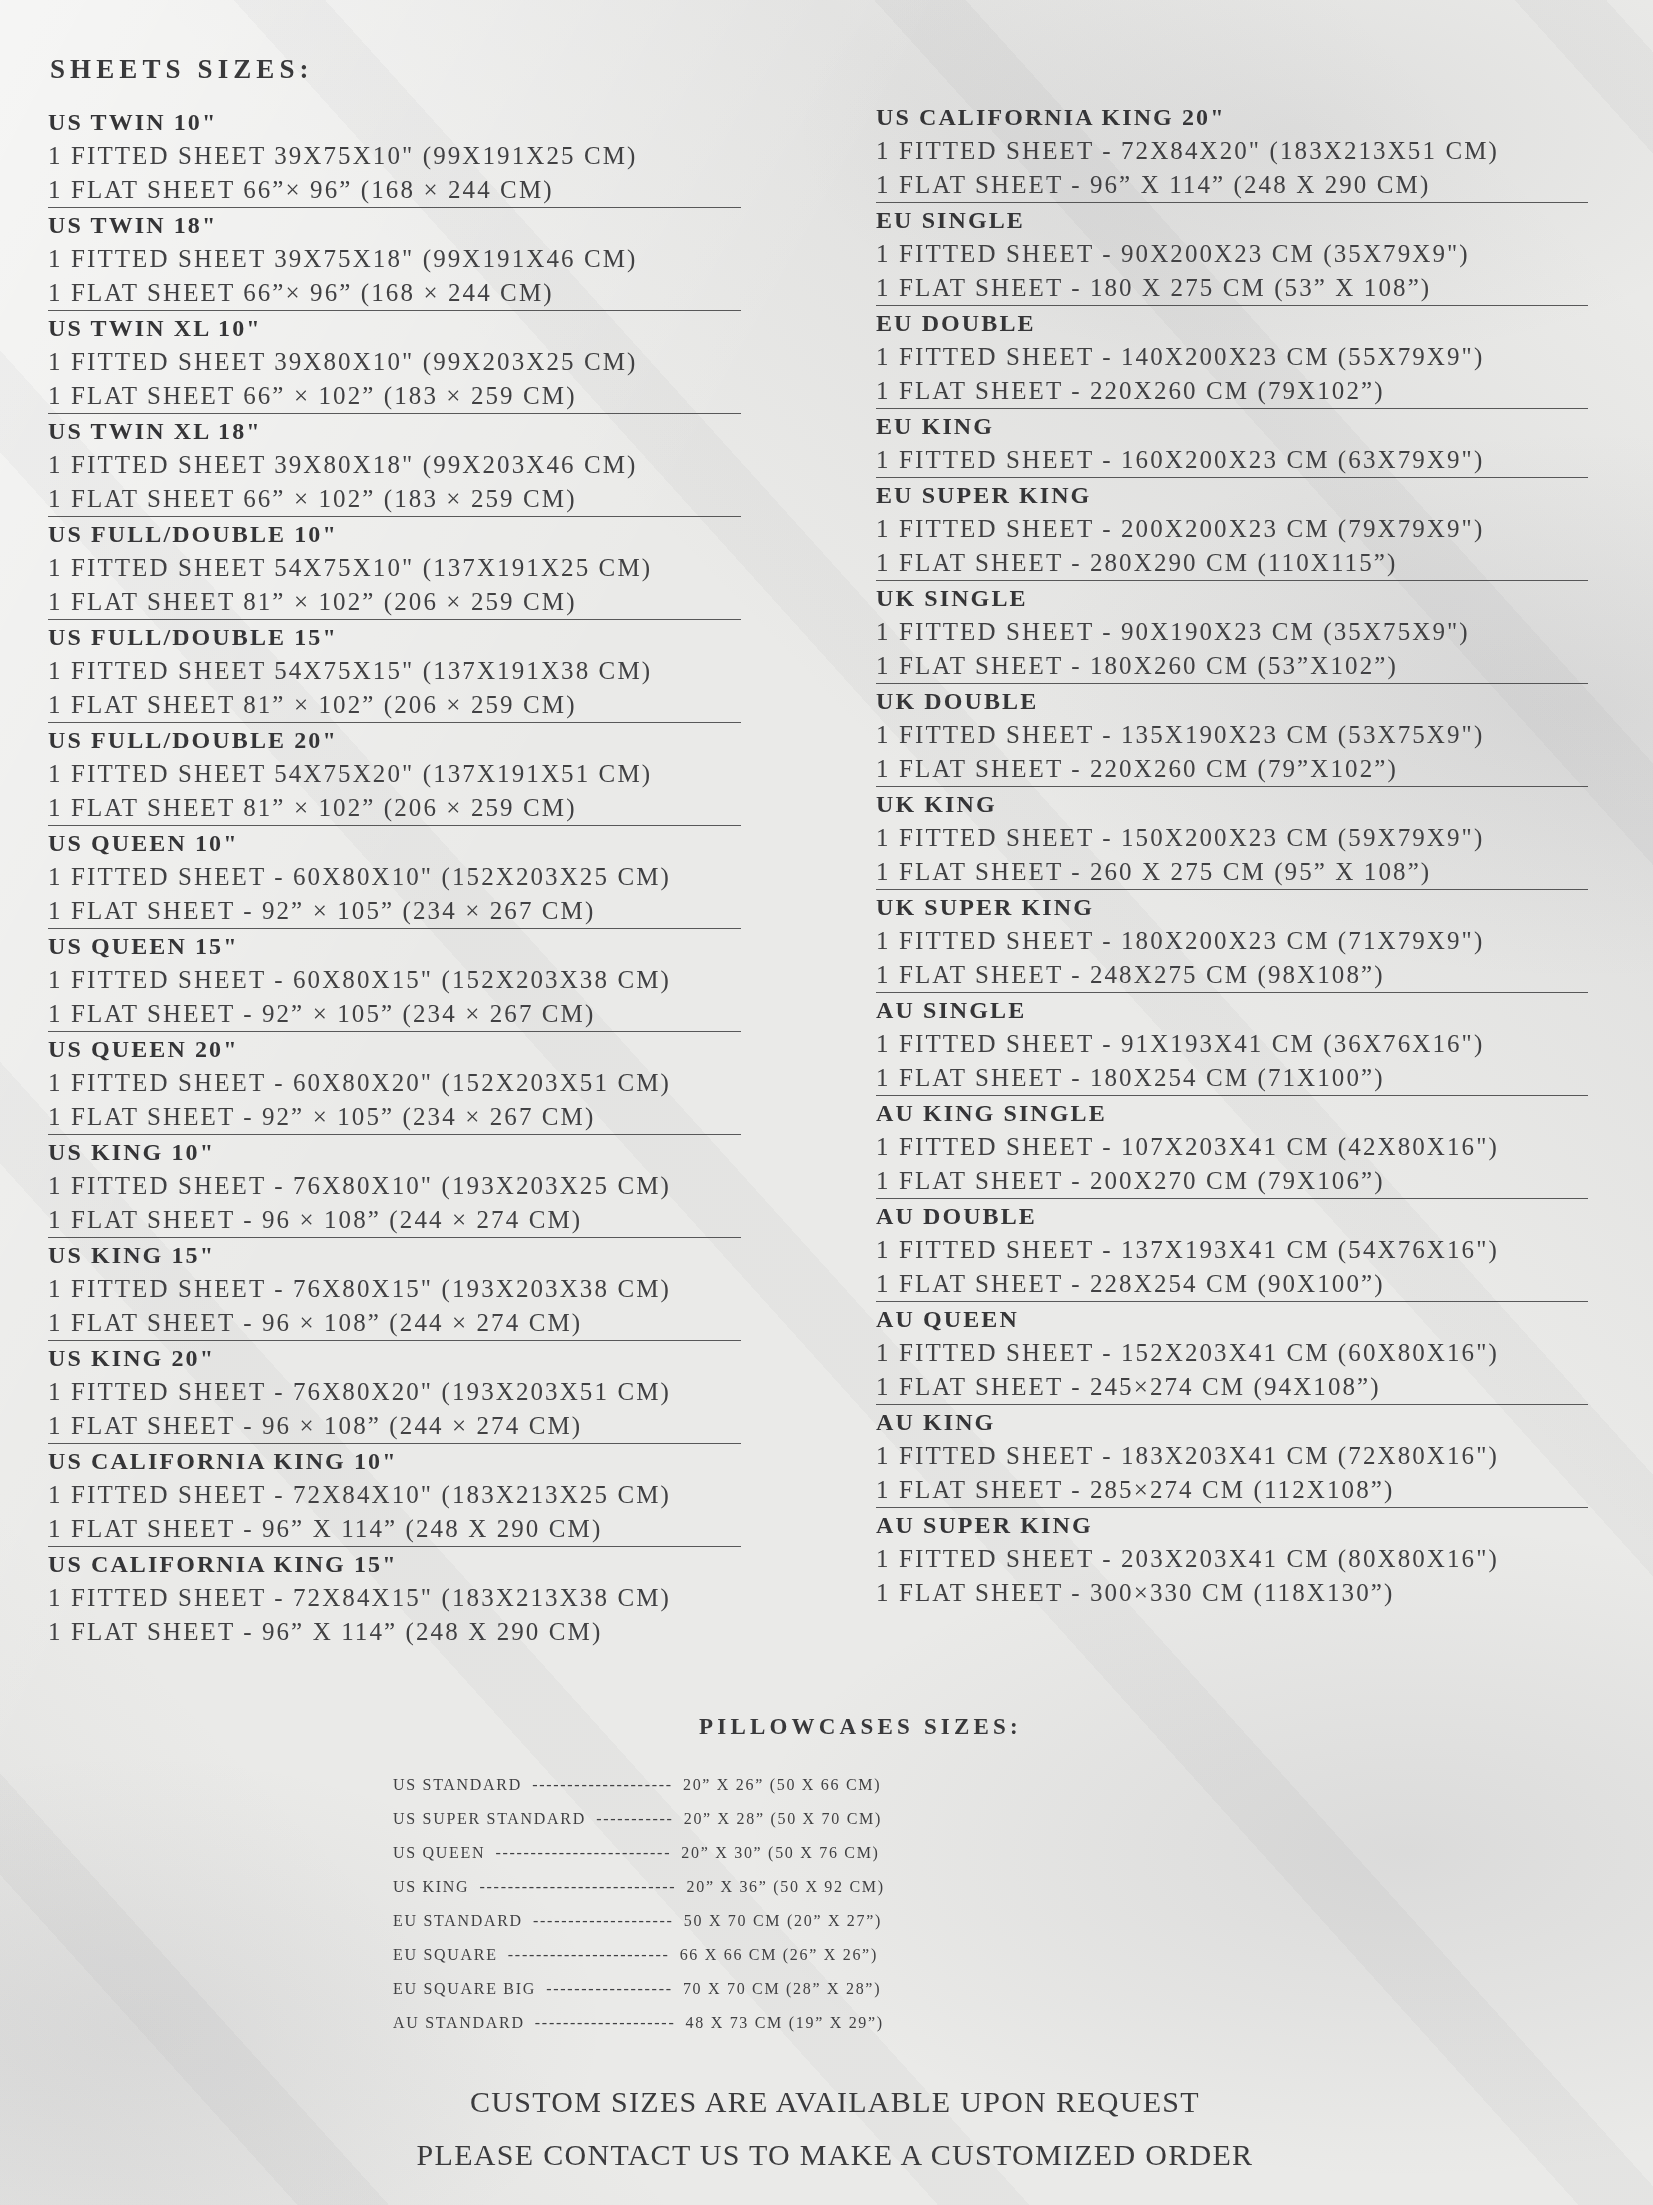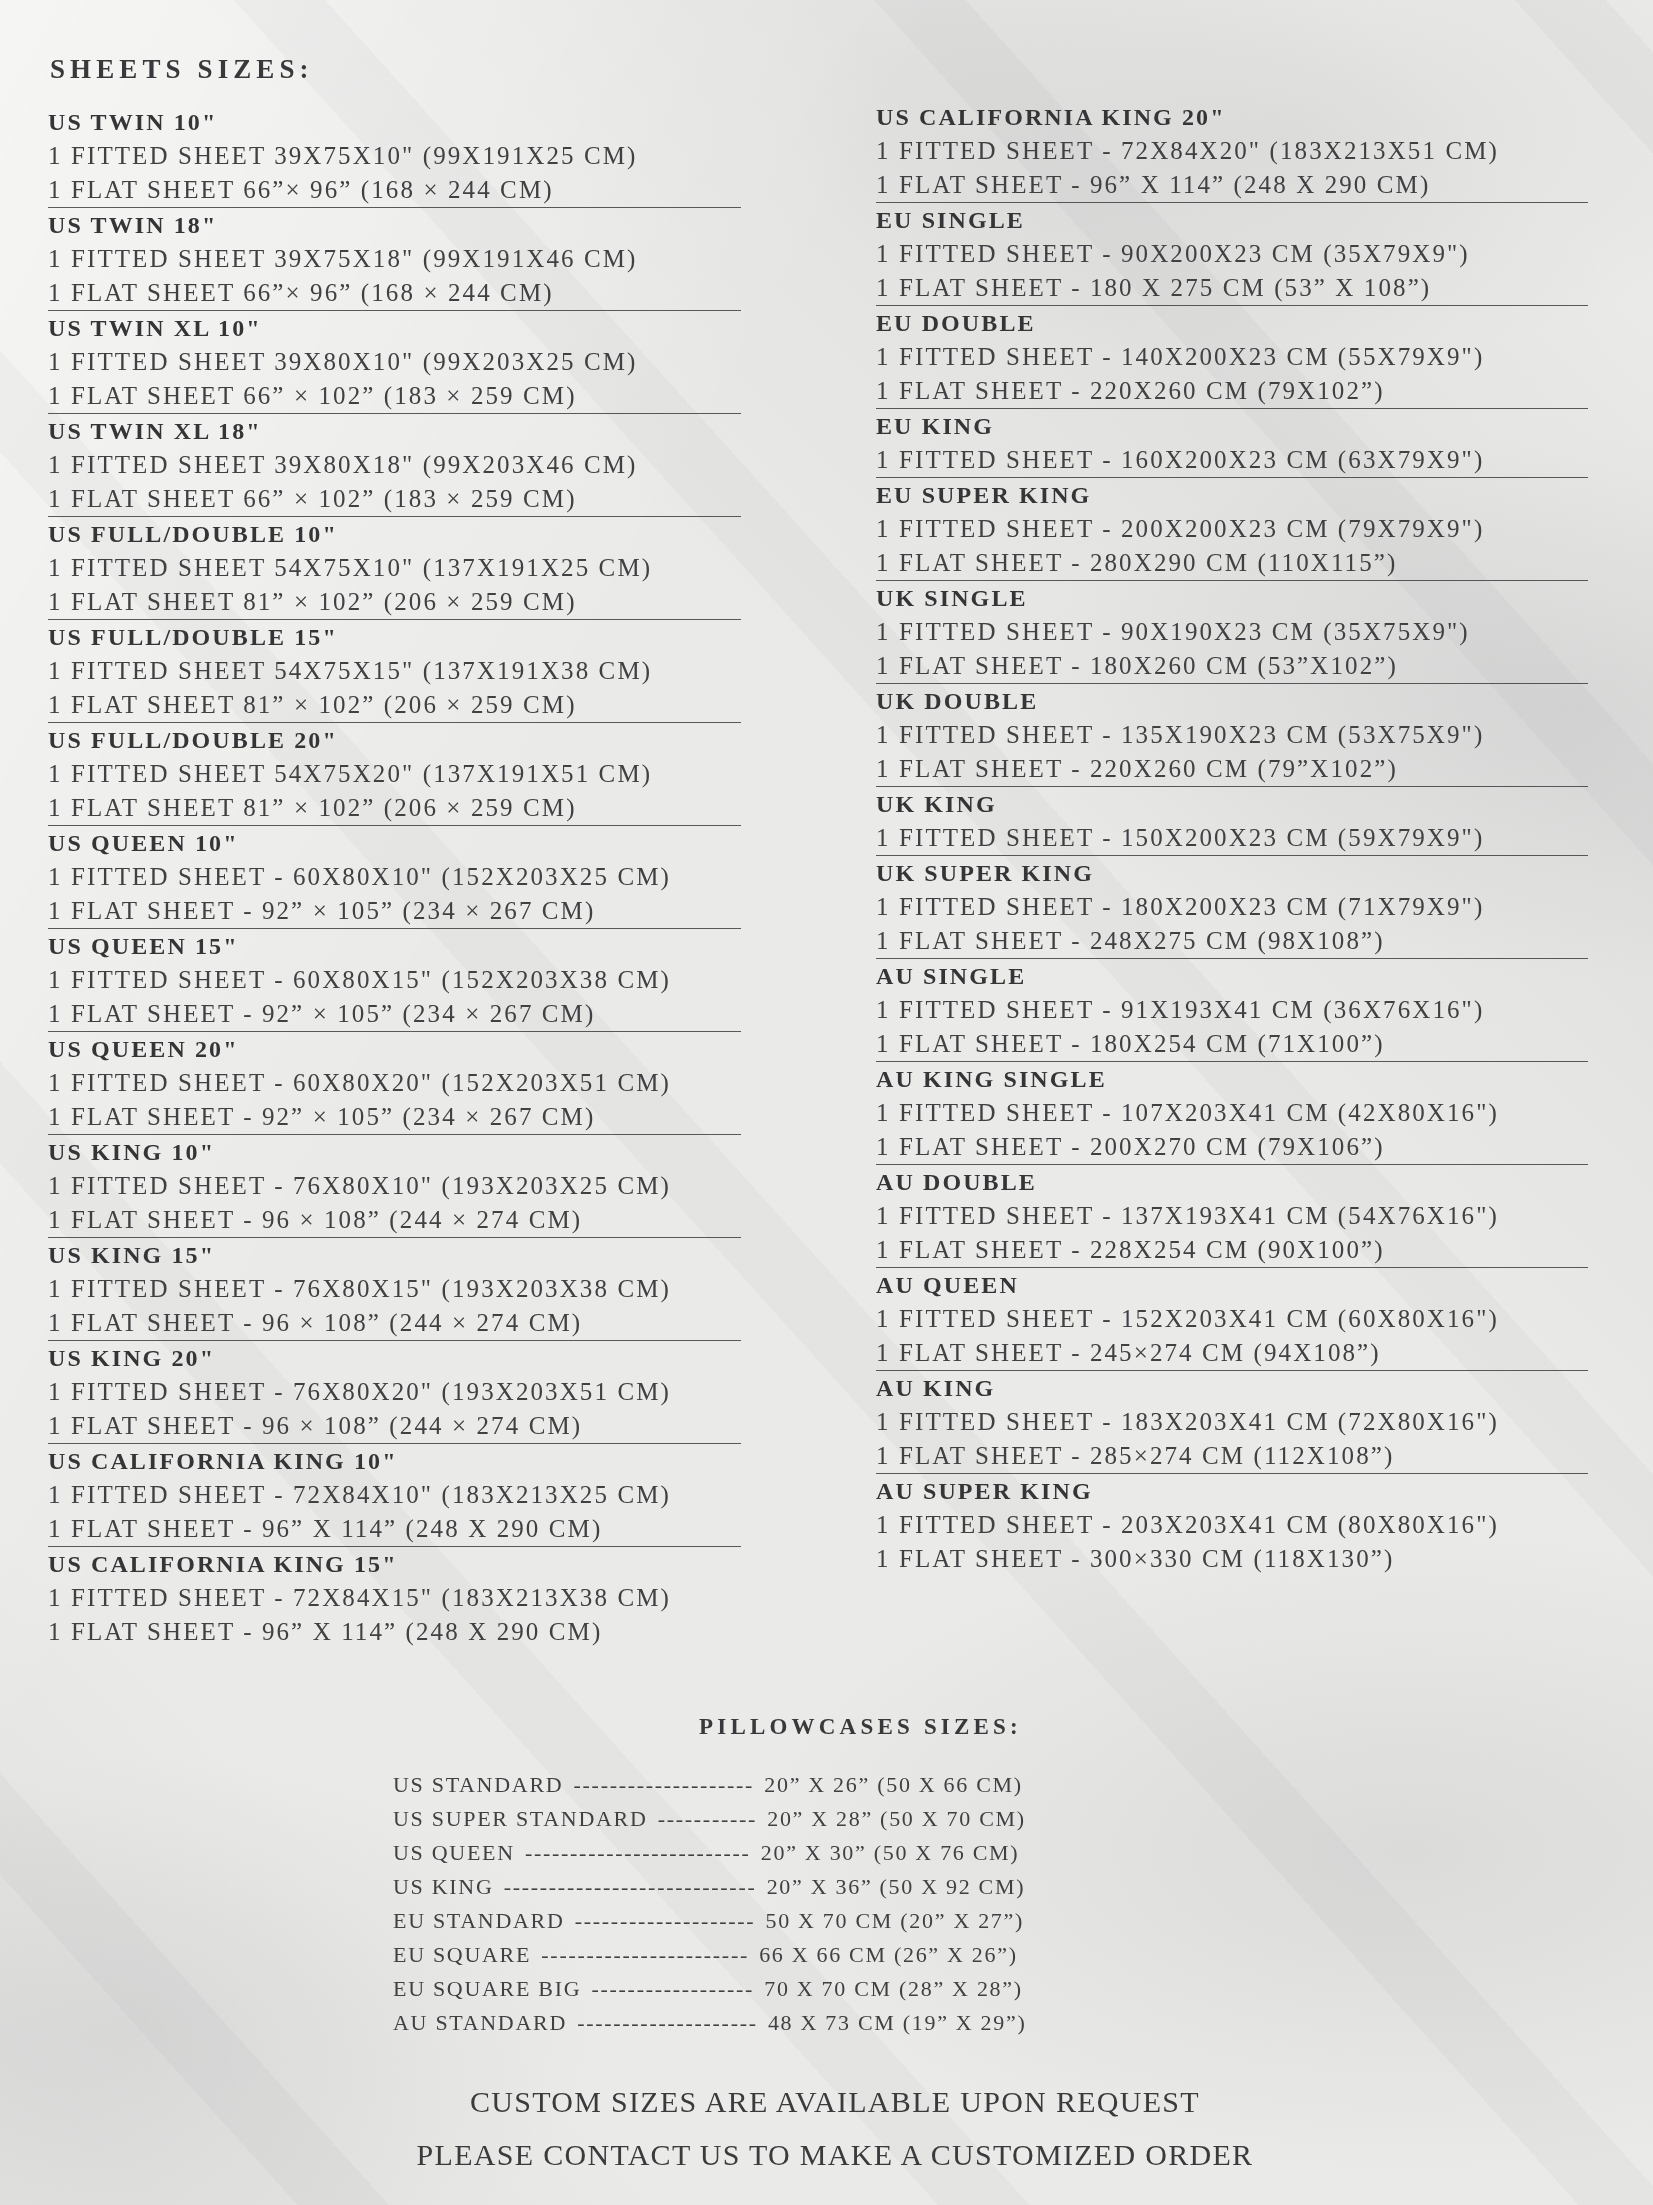--- a/index.html
+++ b/index.html
@@ -47,21 +47,21 @@
     line-height: 34px; color: #414143; white-space: nowrap;
   }
   .pillow { position: absolute; left: 393px; top: 1691px; width: 935px; text-align: center; }
   .pillow-title {
     font-size: 23px; font-weight: bold; letter-spacing: 4.2px;
     color: #39393b; line-height: 34px; white-space: nowrap;
   }
   .pillow-rows { margin-top: 24px; }
   .prow {
     display: flex; gap: 10.2px; align-items: baseline;
-    font-size: 22px; letter-spacing: 1.7px; line-height: 34px;
+    font-size: 16px; letter-spacing: 1.7px; line-height: 34px;
     color: #414143; white-space: nowrap;
   }
   .prow .dashes { letter-spacing: 1.7px; }
   .footer {
     position: absolute; left: 0; top: 2075px; width: 1654px;
     text-align: center; color: #3b3b3d;
   }
   .footer-line {
     font-size: 30px; letter-spacing: 1.3px; line-height: 53px; white-space: nowrap; padding-left: 16px;
   }
@@ -182,20 +182,21 @@
         <div class="line">1 FLAT SHEET - 180X260 CM (53”X102”)</div>
       </div>
       <div class="section">
         <div class="size-name">UK DOUBLE</div>
         <div class="line">1 FITTED SHEET - 135X190X23 CM (53X75X9")</div>
         <div class="line">1 FLAT SHEET - 220X260 CM (79”X102”)</div>
       </div>
       <div class="section">
         <div class="size-name">UK KING</div>
         <div class="line">1 FITTED SHEET - 150X200X23 CM (59X79X9")</div>
+        <div class="line">1 FLAT SHEET - 260 X 275 CM (95” X 108”)</div>
       </div>
       <div class="section">
         <div class="size-name">UK SUPER KING</div>
         <div class="line">1 FITTED SHEET - 180X200X23 CM (71X79X9")</div>
         <div class="line">1 FLAT SHEET - 248X275 CM (98X108”)</div>
       </div>
       <div class="section">
         <div class="size-name">AU SINGLE</div>
         <div class="line">1 FITTED SHEET - 91X193X41 CM (36X76X16")</div>
         <div class="line">1 FLAT SHEET - 180X254 CM (71X100”)</div>

